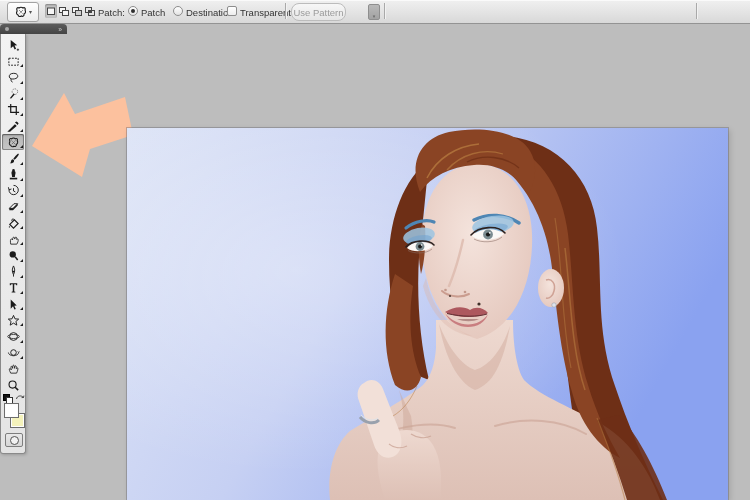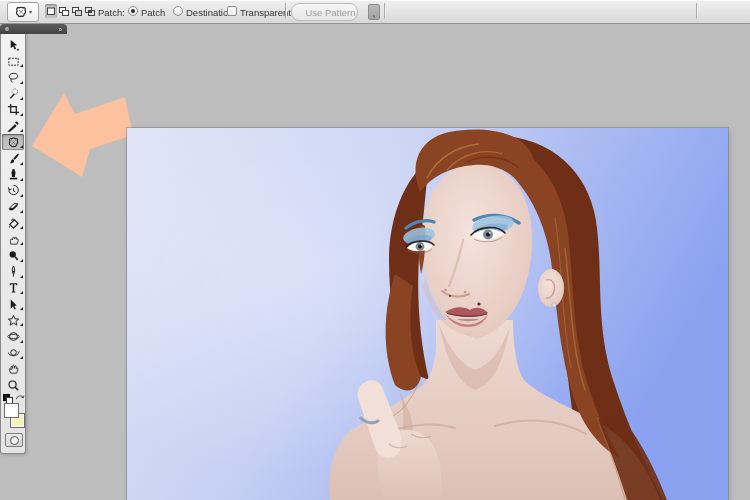--- a/index.html
+++ b/index.html
@@ -45,21 +45,21 @@
     background:linear-gradient(#ffffff,#ededed);
     border:1px solid #8d8d8d;border-radius:2px;box-sizing:border-box;
   }
   .ob-sep{position:absolute;top:3px;width:1px;height:16px;background:#a9a9a9;box-shadow:1px 0 0 #f2f2f2;}
   .use-pattern{
     position:absolute;left:291px;top:3px;width:53px;height:16px;
     border:1px solid #b3b3b3;border-radius:8px;
     background:linear-gradient(#f7f7f7,#e6e6e6);
     font-size:9.5px;color:#333;display:flex;align-items:center;justify-content:center;
   }
-  .use-pattern.disabled{color:#9b9b9b;border-color:#bcbcbc;padding-left:12px;}
+  .use-pattern.disabled{color:#9b9b9b;border-color:#bcbcbc;}
   .pattern-chip{
     position:absolute;left:368px;top:4px;width:10px;height:14px;
     background:linear-gradient(#b9b9b9,#a2a2a2);
     border:1px solid #8e8e8e;border-radius:2px;
     display:flex;align-items:flex-end;justify-content:center;
     font-size:5px;color:#6a6a6a;
   }
   
   .tb-header{
     position:absolute;left:0;top:24px;width:67px;height:10px;

